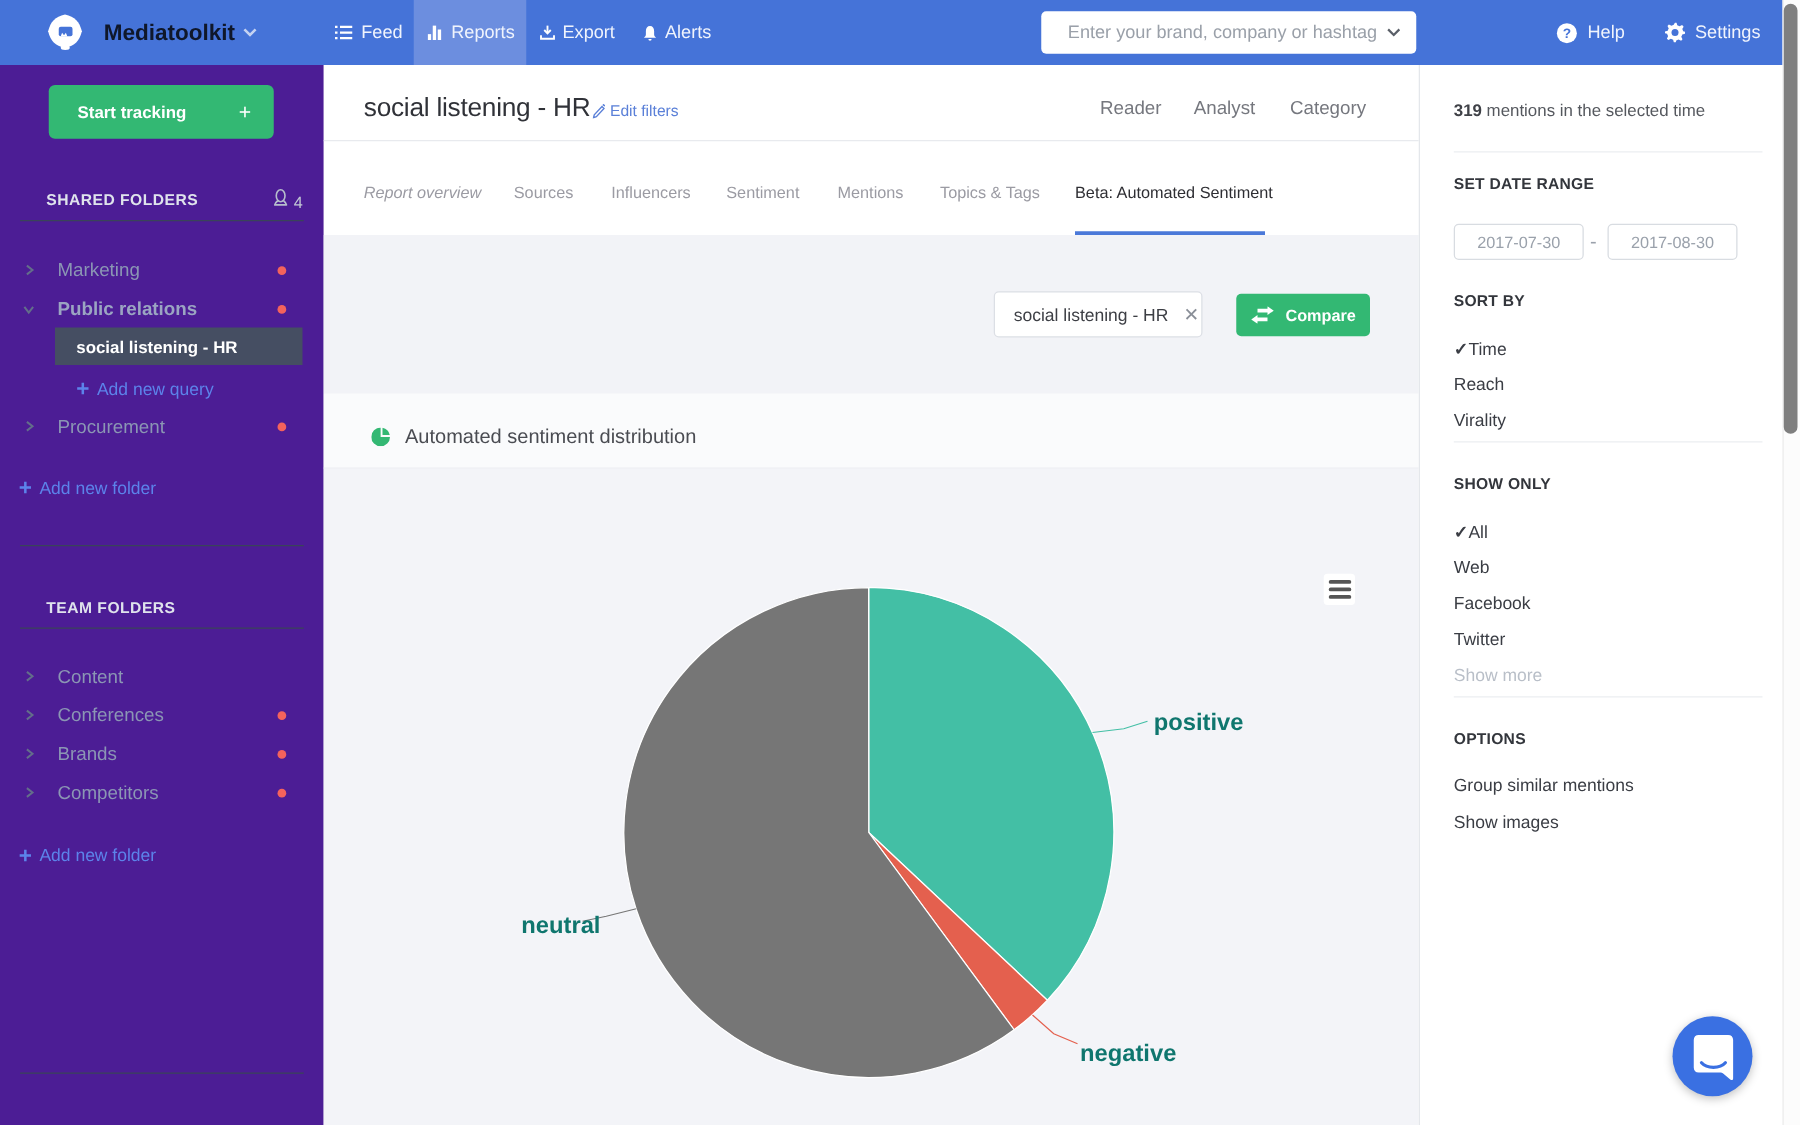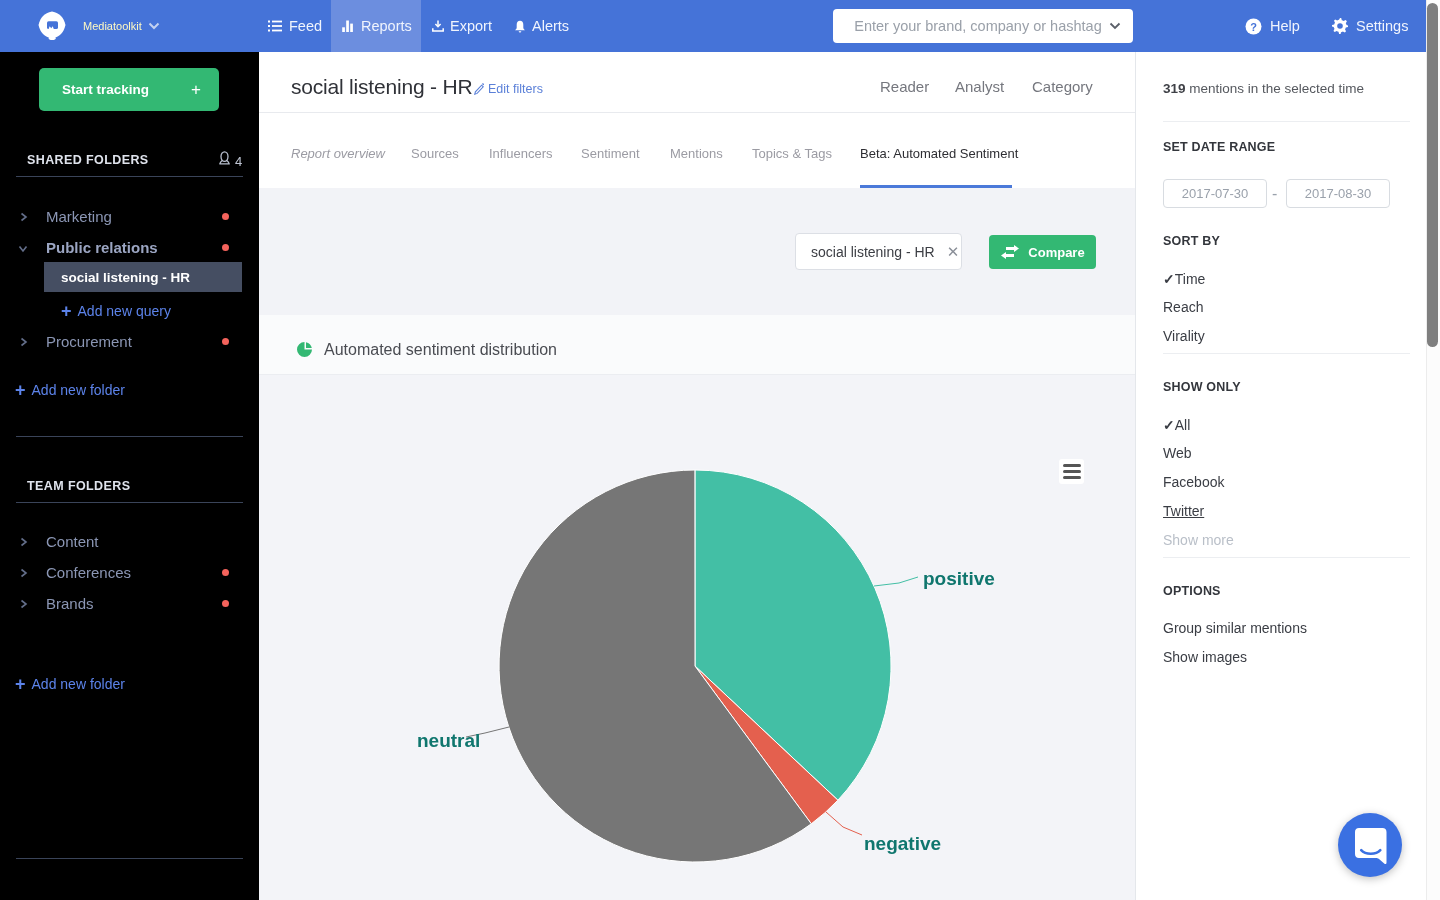--- a/index.html
+++ b/index.html
@@ -2,33 +2,33 @@
 <html><head>
 <meta charset="utf-8">
 <style>
 * { margin:0; padding:0; box-sizing:border-box; }
 html,body { width:1440px; height:900px; overflow:hidden; font-family:"Liberation Sans", sans-serif; background:#fff; }
 
 #nav { position:absolute; left:0; top:0; width:1440px; height:52px; background:#4573d8; }
 .navitem { position:absolute; top:0; height:52px; display:flex; align-items:center; color:#f0f4fd; font-size:14.5px; white-space:nowrap; }
 .navitem svg { margin-right:8px; }
 #logo { position:absolute; left:37px; top:11px; width:30px; height:30px; }
-#brand { position:absolute; left:83px; top:0; height:52px; display:flex; align-items:center; color:#fef9c3; font-size:11px; }
+#brand { position:absolute; left:83px; top:0; height:52px; display:flex; align-items:center; color:#0f172a; font-size:18px;font-weight:bold; }
 #brand svg { margin-left:6px; }
 #reports-bg { position:absolute; left:331px; top:0; width:90px; height:52px; background:#6c8edf; }
 
 #search { position:absolute; left:833px; top:9px; width:300px; height:34px; background:#fff; border-radius:4px; display:flex; align-items:center; }
 #search span { color:#9aa0a9; font-size:14.5px; margin-left:14px; flex:1;text-align:center; }
 #search svg { margin-right:12px; }
 
-#sidebar { position:absolute; left:0; top:52px; width:259px; height:848px; background:#000000; }
+#sidebar { position:absolute; left:0; top:52px; width:259px; height:848px; background:#4c1d95; }
 #startbtn { position:absolute; left:39px; top:16px; width:180px; height:43px; background:#33b873; border-radius:5px; color:#fff; font-size:13.5px; font-weight:bold; display:flex; align-items:center; }
 #startbtn .lbl { margin-left:23px; flex:1; }
 #startbtn .plus { margin-right:18px; font-size:17px; font-weight:normal; }
-.sechead { position:absolute; left:27px; color:#dfe3ec; font-size:12.5px; font-weight:bold; letter-spacing:0.4px; }
+.sechead { position:absolute; left:37px; color:#dfe3ec; font-size:12.5px; font-weight:bold; letter-spacing:0.4px; }
 .sideline { position:absolute; left:16px; width:227px; height:1px; background:#3a4459; }
 .folder { position:absolute; left:0; width:259px; height:30px; display:flex; align-items:center; color:#8b96b4; font-size:15px; }
 .folder .chev { width:46px; text-align:center; }
 .folder .dot { position:absolute; left:222px; top:12px; width:7px; height:7px; border-radius:50%; background:#f4635c; }
 .bluelink { color:#5c83ea; font-size:14px; } .bluelink .p { font-size:18px; font-weight:bold; margin-right:6px; vertical-align:-1px; }
 #selquery { position:absolute; left:44px; width:198px; height:30px; background:#454e62; color:#fff; font-size:13.5px; font-weight:bold; display:flex; align-items:center; }
 #selquery span { margin-left:17px; }
 
 #main { position:absolute; left:259px; top:52px; width:876px; height:848px; background:#fff; }
 #title { position:absolute; left:32px; top:23px; font-size:21px; color:#303238; letter-spacing:-0.2px; }
@@ -169,20 +169,23 @@
   <div class="sideline" style="top:450px;"></div>
   <div class="folder" style="top:474px;"><span class="chev"><svg width="9" height="10" viewBox="0 0 9 10">
           <path d="M2.5,1.5 L7,5 L2.5,8.5" stroke="#636e8a" stroke-width="1.6" fill="none"></path>
         </svg></span>Content</div>
   <div class="folder" style="top:505px;"><span class="chev"><svg width="9" height="10" viewBox="0 0 9 10">
           <path d="M2.5,1.5 L7,5 L2.5,8.5" stroke="#636e8a" stroke-width="1.6" fill="none"></path>
         </svg></span>Conferences<span class="dot"></span></div>
   <div class="folder" style="top:536px;"><span class="chev"><svg width="9" height="10" viewBox="0 0 9 10">
           <path d="M2.5,1.5 L7,5 L2.5,8.5" stroke="#636e8a" stroke-width="1.6" fill="none"></path>
         </svg></span>Brands<span class="dot"></span></div>
+  <div class="folder" style="top:567px;"><span class="chev"><svg width="9" height="10" viewBox="0 0 9 10">
+          <path d="M2.5,1.5 L7,5 L2.5,8.5" stroke="#636e8a" stroke-width="1.6" fill="none"></path>
+        </svg></span>Competitors<span class="dot"></span></div>
   <div class="bluelink" style="position:absolute;left:15px;top:622px;"><span class="p">+</span>Add new folder</div>
   <div class="sideline" style="top:806px;"></div>
 </div>
 
 <div id="main">
   <div id="title">social listening - HR</div>
   <div id="editfilters">
     <svg width="10" height="12" viewBox="0 0 10 12" style="margin-right:4px;">
         <path d="M0.8,11.2 L1.4,8.8 L7.6,2.2 L9.2,3.8 L3.1,10.4 Z M8.3,1.4 L8.9,0.8 L10,1.9" stroke="#5b80d8" stroke-width="1.1" fill="none"></path>
       </svg>
@@ -251,21 +254,21 @@
   <div class="dateinput" style="left:150px;">2017-08-30</div>
   <div class="rb rbhead" style="top:182px;">SORT BY</div>
   <div class="rb rbitem" style="top:219px;"><b>✓</b>Time</div>
   <div class="rb rbitem" style="top:247px;">Reach</div>
   <div class="rb rbitem" style="top:276px;">Virality</div>
   <div class="rbline" style="top:301px;"></div>
   <div class="rb rbhead" style="top:328px;">SHOW ONLY</div>
   <div class="rb rbitem" style="top:365px;"><b>✓</b>All</div>
   <div class="rb rbitem" style="top:393px;">Web</div>
   <div class="rb rbitem" style="top:422px;">Facebook</div>
-  <div class="rb rbitem" style="top:451px;text-decoration:underline;">Twitter</div>
+  <div class="rb rbitem" style="top:451px;">Twitter</div>
   <div class="rb rbitem" style="top:480px; color:#b9bfc8;">Show more</div>
   <div class="rbline" style="top:505px;"></div>
   <div class="rb rbhead" style="top:532px;">OPTIONS</div>
   <div class="rb rbitem" style="top:568px;">Group similar mentions</div>
   <div class="rb rbitem" style="top:597px;">Show images</div>
 </div>
 <div id="scrolltrack"></div>
 <div id="scrollthumb" style="left:1427px; position:absolute;"></div>
 <div id="intercom">
   <svg width="64" height="64" viewBox="0 0 64 64">

